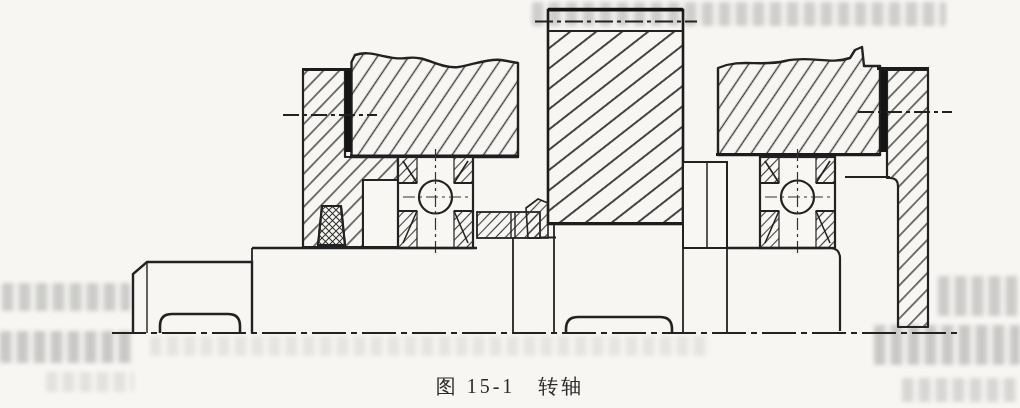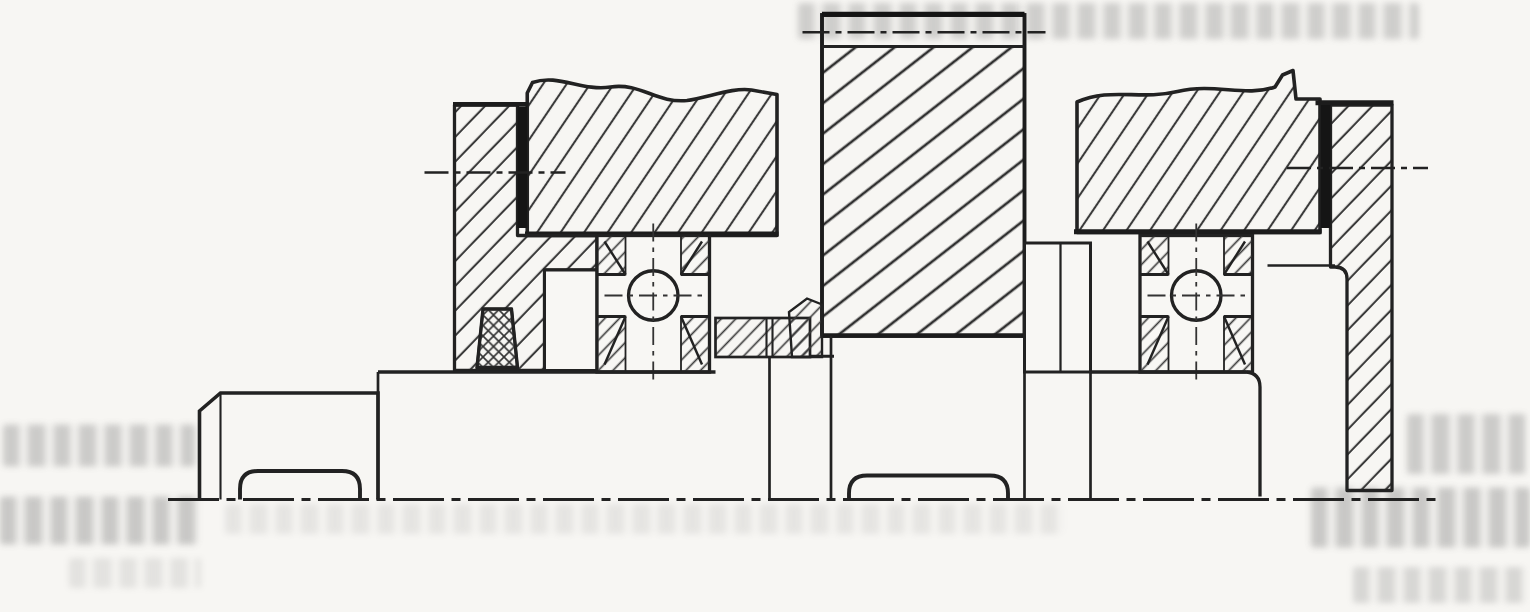--- a/index.html
+++ b/index.html
@@ -174,13 +174,16 @@
       <line x1="835" y1="210" x2="835" y2="245" stroke-width="1.6"></line>
     </g>
 
     <g stroke="#222">
       <line x1="112" y1="333" x2="958" y2="333" stroke-width="2" stroke-dasharray="34 5 6 5"></line>
       <line x1="283" y1="115" x2="377" y2="115" stroke-width="1.8" stroke-dasharray="16 4 4 4"></line>
       <line x1="858" y1="112" x2="952" y2="112" stroke-width="1.8" stroke-dasharray="16 4 4 4"></line>
     </g>
   </svg>
 
+  <div class="caption">
+    <span>图 15-1　转轴</span>
+  </div>
 </div>
 
 </body></html>

